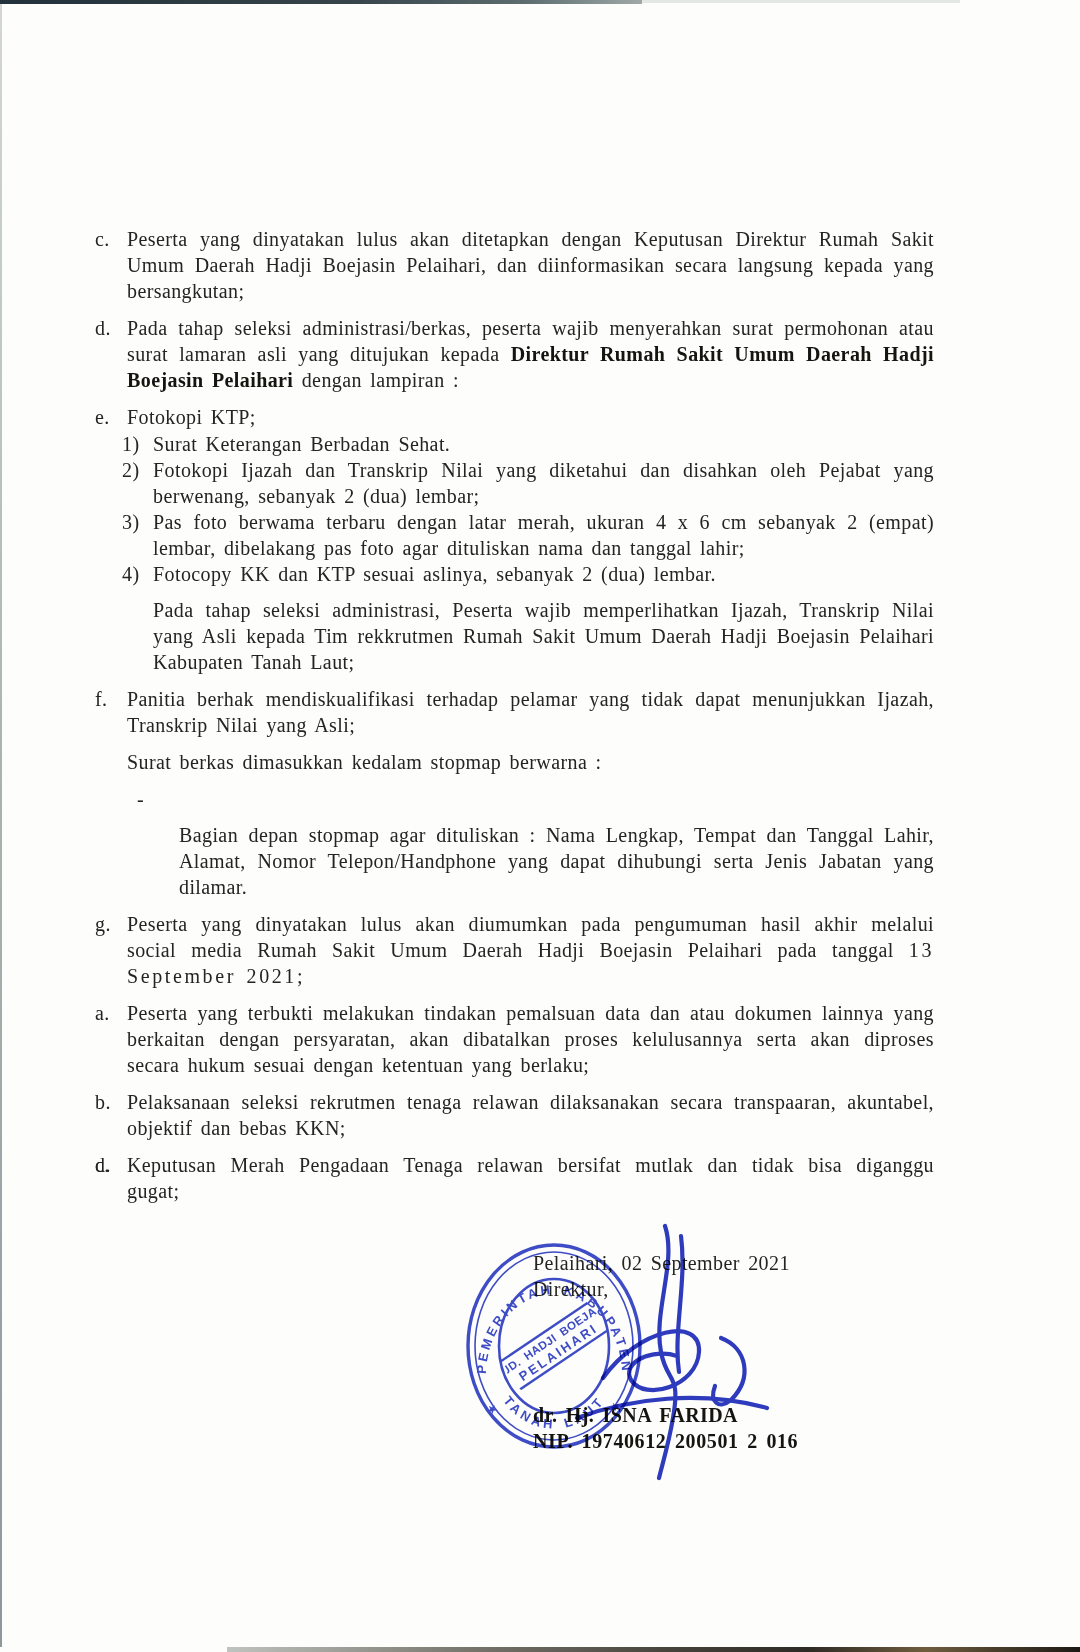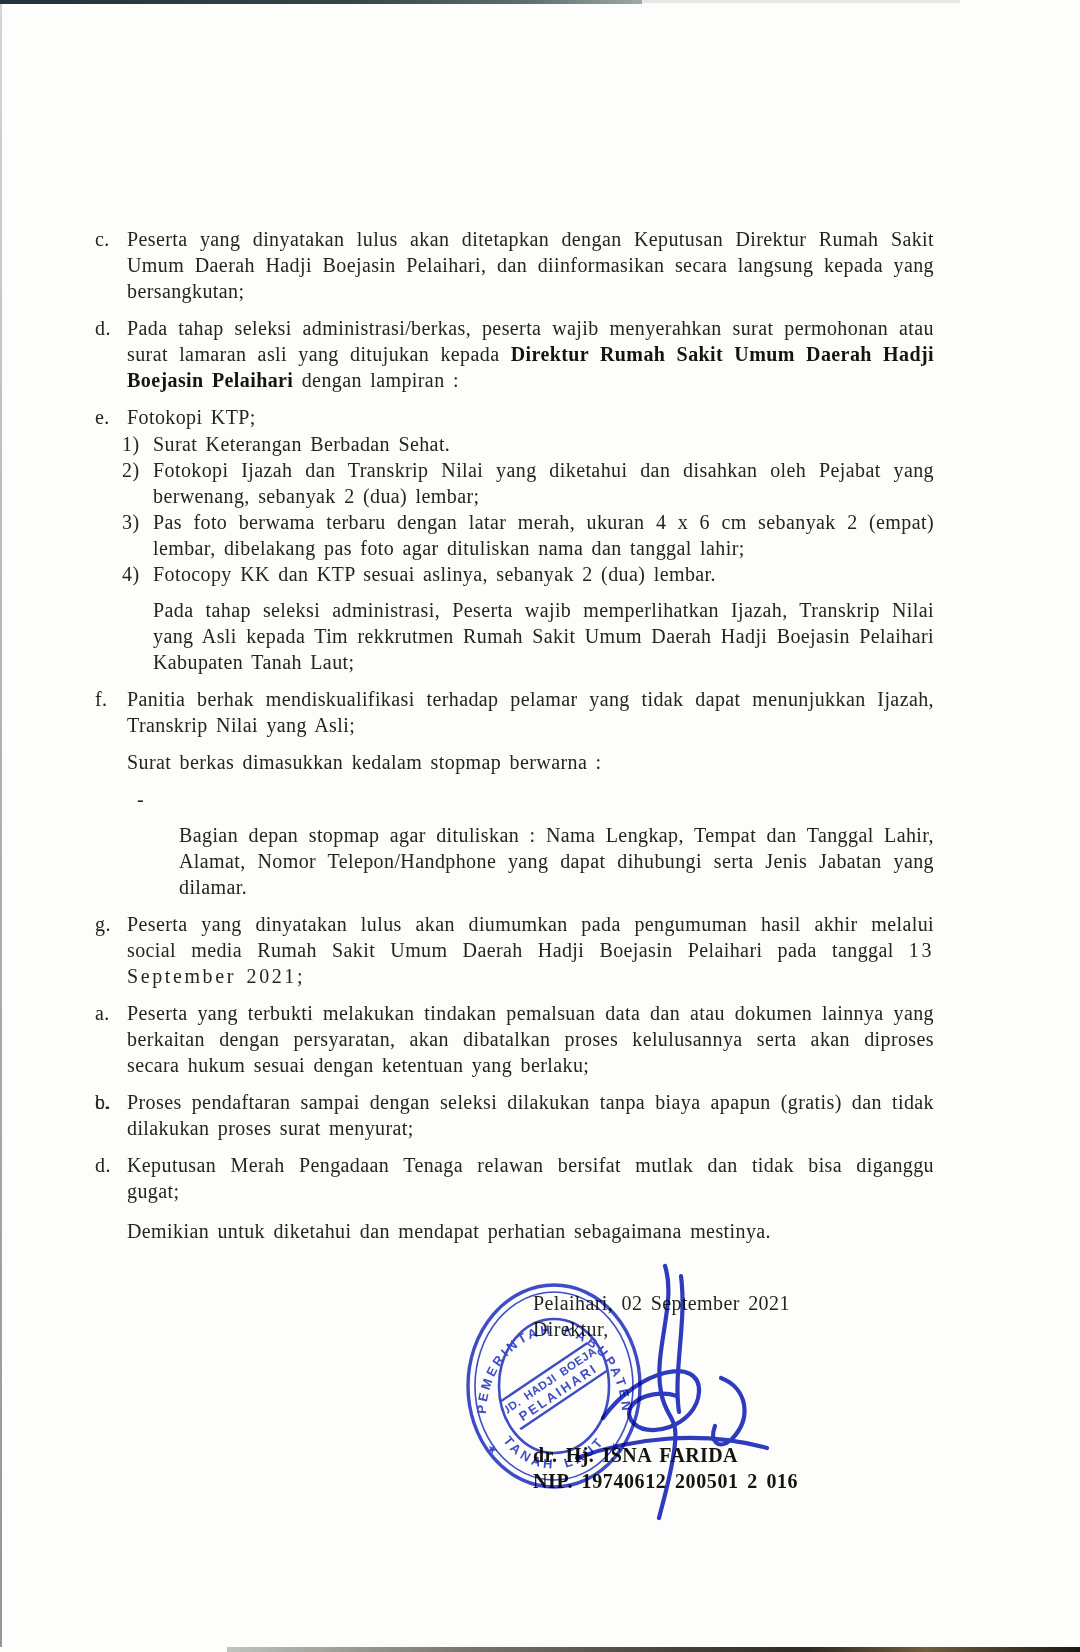--- a/index.html
+++ b/index.html
@@ -124,31 +124,30 @@
       <span><span>Peserta yang dinyatakan lulus akan diumumkan pada pengumuman hasil akhir melalui social media Rumah Sakit Umum Daerah Hadji Boejasin Pelaihari pada tanggal </span><span class="spaced-date">13 September 2021</span><span>;</span></span>
     </div>
 
 
     <div class="li">
       <span class="marker">a.</span>
       <span>Peserta yang terbukti melakukan tindakan pemalsuan data dan atau dokumen lainnya yang berkaitan dengan persyaratan, akan dibatalkan proses kelulusannya serta akan diproses secara hukum sesuai dengan ketentuan yang berlaku;</span>
     </div>
     <div class="li">
       <span class="marker">b.</span>
+      <span>Pelaksanaan seleksi rekrutmen tenaga relawan dilaksanakan secara transpaaran, akuntabel, objektif dan bebas KKN;</span>
     </div>
     <div class="li">
       <span class="marker">c.</span>
-      <span>Proses pendaftaran sampai dengan seleksi dilakukan tanpa biaya apapun (gratis) dan tidak dilakukan proses surat menyurat;</span>
     </div>
     <div class="li">
       <span class="marker">d.</span>
       <span>Keputusan Merah Pengadaan Tenaga relawan bersifat mutlak dan tidak bisa diganggu gugat;</span>
     </div>
 
-    <div class="closing">Demikian untuk diketahui dan mendapat perhatian sebagaimana mestinya.</div>
 
     <div class="sig-block">
       <div class="sig-date">Pelaihari, 02 September 2021</div>
       <div class="sig-role">Direktur,</div>
       <div class="sig-name">dr. Hj. ISNA FARIDA</div>
       <div class="sig-nip">NIP. 19740612 200501 2 016</div>
 
       <svg class="stamp-svg" width="186" height="216" viewBox="0 0 186 216">
         <defs>
           <clipPath id="bandClip">

